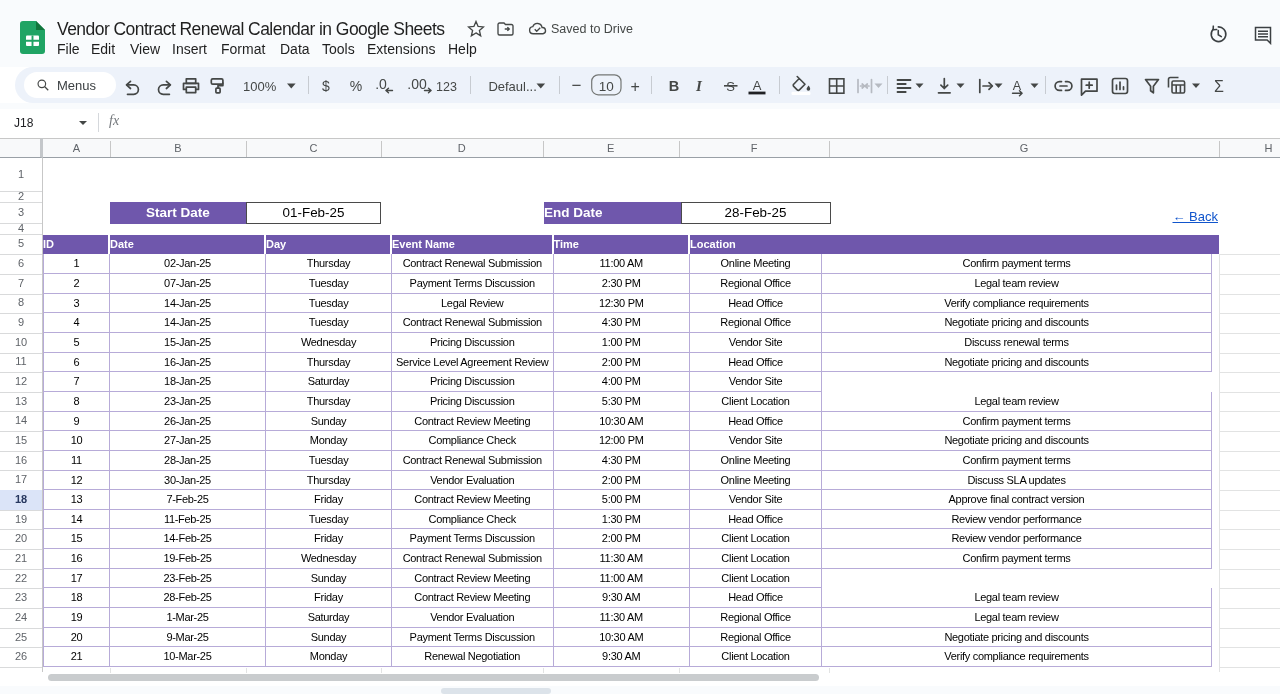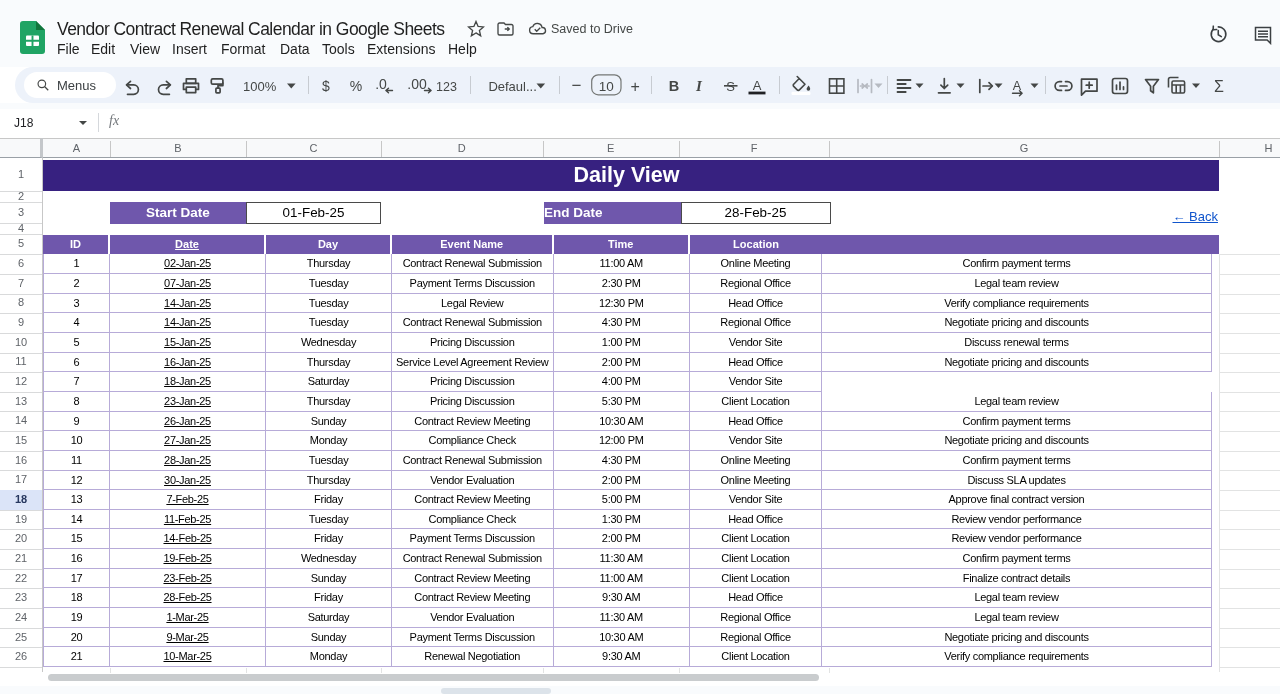--- a/index.html
+++ b/index.html
@@ -36,23 +36,23 @@
 #banner { position:absolute; left:0; top:2px; width:1176px; height:31px; background:#372180; color:#fff; font-weight:bold; font-size:21.5px; text-align:center; line-height:30px; padding-right:9px; }
 .pcell { position:absolute; background:#6f57ac; color:#fff; font-weight:bold; font-size:13px; text-align:center; }
 .vbox { position:absolute; background:#fff; border:1px solid #555; font-size:12.5px; color:#000; text-align:center; }
 #back { position:absolute; left:1120px; top:51px; width:55px; font-size:13px; color:#1155cc; text-decoration:underline; text-align:right; }
 
 #dtable { position:absolute; left:0; top:76.8px; width:1176px; }
 .drow { display:flex; height:19.66px; }
 .drow > div { border-right:1px solid #b7abd8; border-bottom:1px solid #b7abd8; font-size:11px; letter-spacing:-0.3px; color:#000; text-align:center; line-height:18.5px; white-space:nowrap; overflow:hidden; }
 .drow > div:first-child { border-left:1px solid #b7abd8; }
 #hrow { display:flex; height:19.5px; background:#6f57ac; }
-#hrow > div { color:#fff; font-weight:bold; font-size:11px; text-align:center; line-height:19.6px; border-right:2px solid #fff; }
+#hrow > div { color:#fff; font-weight:bold; font-size:11px; line-height:19.6px; border-right:2px solid #fff; }
 #hrow > div:last-child { border-right:none; }
-.c0{width:67px;} .c1{width:156px;text-decoration:underline;} .c2{width:126px;} .c3{width:161.5px;} .c4{width:136.5px;} .c5{width:132px;} .c6{width:390px;}
+.c0{width:67px;} .c1{width:156px;} .c2{width:126px;} .c3{width:161.5px;} .c4{width:136.5px;} .c5{width:132px;} .c6{width:390px;}
 
 #hscroll { position:absolute; left:48px; top:674px; width:771px; height:7px; background:#c9ccce; border-radius:4px; }
 #tabstrip { position:absolute; left:0; top:686px; width:1280px; height:8px; background:#f9fbfd; }
 #tabthumb { position:absolute; left:441px; top:687.5px; width:110px; height:6.5px; background:#dce3ea; border-radius:3px; }
 svg.ic { position:absolute; }
 </style>
 </head>
 <body>
 <div id="app">
 
@@ -288,21 +288,20 @@
       <div class="gl" style="position: absolute; left: 1177px; top: 450.04px; width: 61px; height: 1px; background: rgb(226, 227, 227);"></div>
       <div class="gl" style="position: absolute; left: 1177px; top: 469.695px; width: 61px; height: 1px; background: rgb(226, 227, 227);"></div>
       <div class="gl" style="position: absolute; left: 1177px; top: 489.35px; width: 61px; height: 1px; background: rgb(226, 227, 227);"></div>
       <div class="gl" style="position: absolute; left: 1177px; top: 509.005px; width: 61px; height: 1px; background: rgb(226, 227, 227);"></div>
       <div class="gl" style="position: absolute; left: 67px; top: 509.5px; width: 1px; height: 5px; background: rgb(226, 227, 227);"></div>
       <div class="gl" style="position: absolute; left: 203px; top: 509.5px; width: 1px; height: 5px; background: rgb(226, 227, 227);"></div>
       <div class="gl" style="position: absolute; left: 338px; top: 509.5px; width: 1px; height: 5px; background: rgb(226, 227, 227);"></div>
       <div class="gl" style="position: absolute; left: 499.5px; top: 509.5px; width: 1px; height: 5px; background: rgb(226, 227, 227);"></div>
       <div class="gl" style="position: absolute; left: 636px; top: 509.5px; width: 1px; height: 5px; background: rgb(226, 227, 227);"></div>
       <div class="gl" style="position: absolute; left: 786px; top: 509.5px; width: 1px; height: 5px; background: rgb(226, 227, 227);"></div>
-      <div id="banner">Daily View</div>
       <div class="pcell" style="left: 67px; top: 43.8px; width: 136px; height: 22px; line-height: 22px; position: absolute; background: rgb(111, 87, 172); color: rgb(255, 255, 255); font-weight: bold; font-size: 13.5px; text-align: center;">Start Date</div>
       <div class="vbox" style="left: 203px; top: 43.8px; width: 135px; height: 22px; line-height: 20px; position: absolute; background: rgb(255, 255, 255); border: 1px solid rgb(74, 74, 74); font-size: 13.4px; text-align: center;">01-Feb-25</div>
       <div class="pcell" style="left: 501px; top: 43.8px; width: 136.5px; height: 22px; line-height: 22px; position: absolute; background: rgb(111, 87, 172); color: rgb(255, 255, 255); font-weight: bold; font-size: 13.5px; text-align: left;">End Date</div>
       <div class="vbox" style="left: 637.5px; top: 43.8px; width: 150px; height: 22px; line-height: 20px; position: absolute; background: rgb(255, 255, 255); border: 1px solid rgb(74, 74, 74); font-size: 13.4px; text-align: center;">28-Feb-25</div>
       <div id="back">← Back</div>
       <div id="dtable">
         <div id="hrow">
           <div class="c0">ID</div>
           <div class="c1">Date</div>
           <div class="c2">Day</div>
@@ -453,21 +452,20 @@
           <div class="c5">Client Location</div>
           <div class="c6">Confirm payment terms</div>
         </div>
         <div class="drow">
           <div class="c0">17</div>
           <div class="c1">23-Feb-25</div>
           <div class="c2">Sunday</div>
           <div class="c3">Contract Review Meeting</div>
           <div class="c4">11:00 AM</div>
           <div class="c5">Client Location</div>
-          <div class="c6">Finalize contract details</div>
         </div>
         <div class="drow">
           <div class="c0">18</div>
           <div class="c1">28-Feb-25</div>
           <div class="c2">Friday</div>
           <div class="c3">Contract Review Meeting</div>
           <div class="c4">9:30 AM</div>
           <div class="c5">Head Office</div>
           <div class="c6">Legal team review</div>
         </div>

